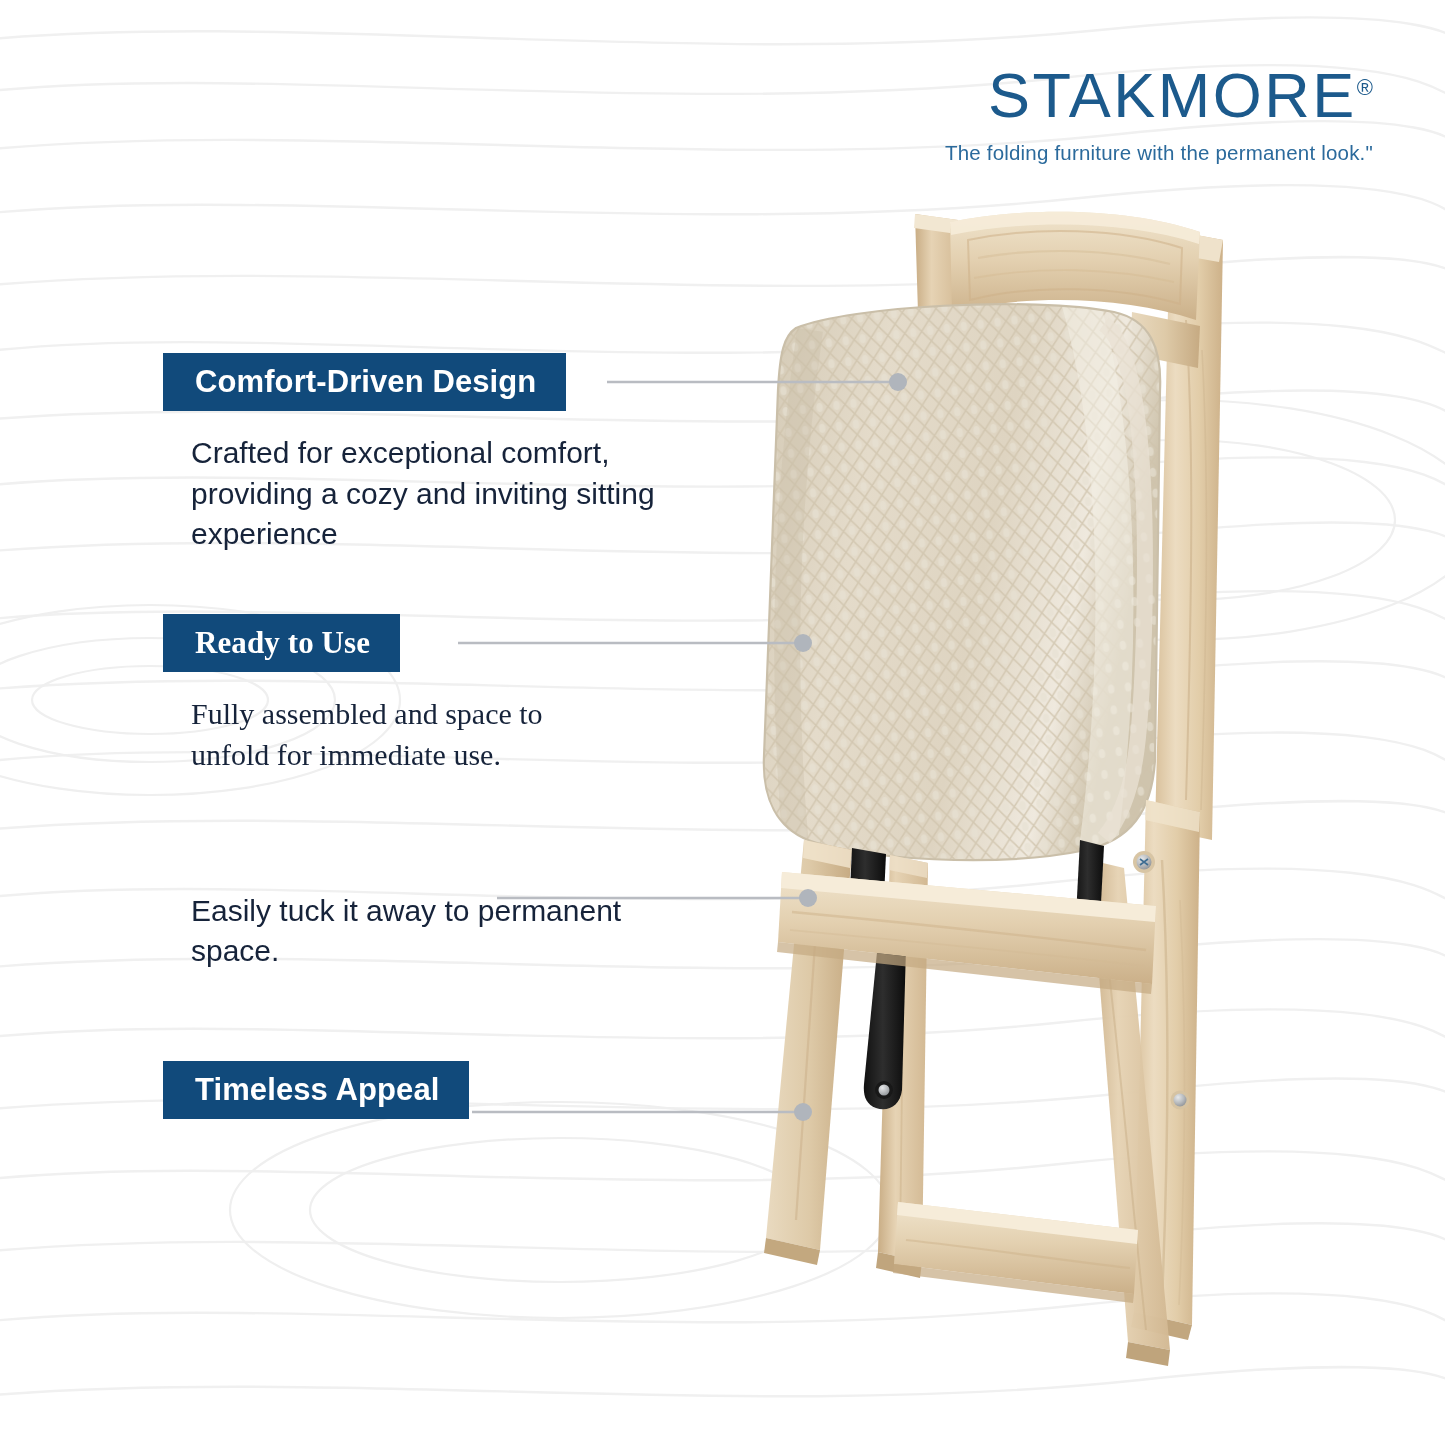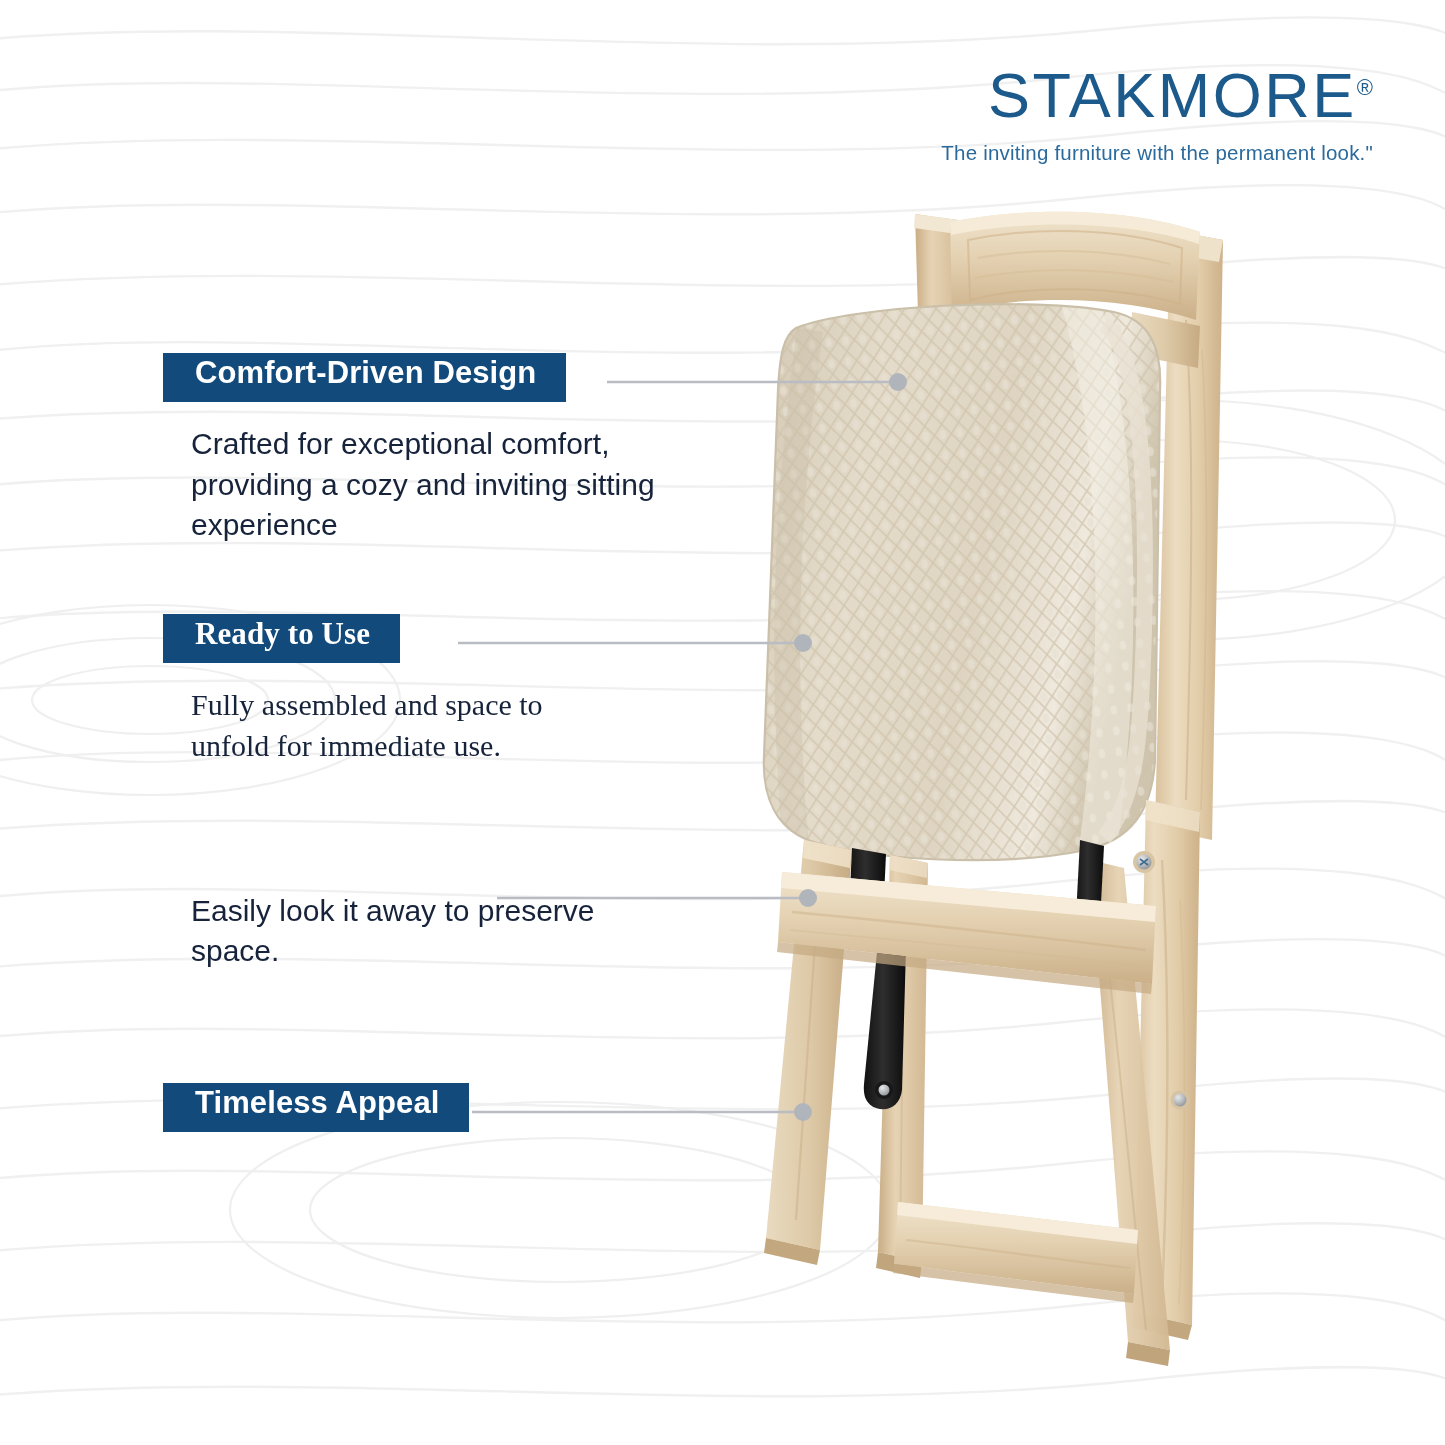--- a/index.html
+++ b/index.html
@@ -74,21 +74,21 @@
     position: absolute;
     z-index: 5;
   }
   .callout-badge {
     display: inline-block;
     background: #114a7b;
     color: #ffffff;
     font-weight: bold;
     font-size: 31px;
     letter-spacing: 0.1px;
-    padding: 2px 30px 12px 32px;
+    padding: 11px 30px 12px 32px;
     line-height: 1.14;
     white-space: nowrap;
   }
   .callout-body {
     margin-top: 22px;
     margin-left: 28px;
     font-size: 30px;
     line-height: 1.34;
     color: #16233a;
     max-width: 500px;
@@ -139,21 +139,21 @@
       <ellipse cx="150" cy="700" rx="118" ry="34"></ellipse>
       <ellipse cx="560" cy="1210" rx="330" ry="108"></ellipse>
       <ellipse cx="560" cy="1210" rx="250" ry="72"></ellipse>
       <ellipse cx="1180" cy="520" rx="300" ry="120"></ellipse>
       <ellipse cx="1180" cy="520" rx="215" ry="80"></ellipse>
     </g>
   </svg>
 
   <div class="brand">
     <div class="brand-wordmark"><span>STAKMORE</span><span class="reg">®</span></div>
-    <div class="brand-tagline">The inviting furniture with the permanent look."</div>
+    <div class="brand-tagline">The folding furniture with the permanent look."</div>
   </div>
 
   <div class="chair-stage">
     <svg viewBox="0 0 640 1180" preserveAspectRatio="xMidYMid meet">
       <defs>
         <linearGradient id="woodA" x1="0" y1="0" x2="1" y2="0">
           <stop offset="0%" stop-color="#d9c19c"></stop>
           <stop offset="30%" stop-color="#ecdcc1"></stop>
           <stop offset="65%" stop-color="#e2cda9"></stop>
           <stop offset="100%" stop-color="#cdb189"></stop>
@@ -331,20 +331,20 @@
 experience</div>
   </div>
 
   <div class="callout" style="left:163px; top:614px;font-family:Liberation Serif, serif;">
     <div class="callout-badge">Ready to Use</div>
     <div class="callout-body">Fully assembled and space to
 unfold for immediate use.</div>
   </div>
 
   <div class="callout" style="left:163px; top:869px;">
-    <div class="callout-body">Easily look it away to preserve space.</div>
-  </div>
-
-  <div class="callout" style="left:163px; top:1083px;">
+    <div class="callout-body">Easily tuck it away to permanent space.</div>
+  </div>
+
+  <div class="callout" style="left:163px; top:1061px;">
     <div class="callout-badge">Timeless Appeal</div>
   </div>
 
 </div>
 
 </body></html>

